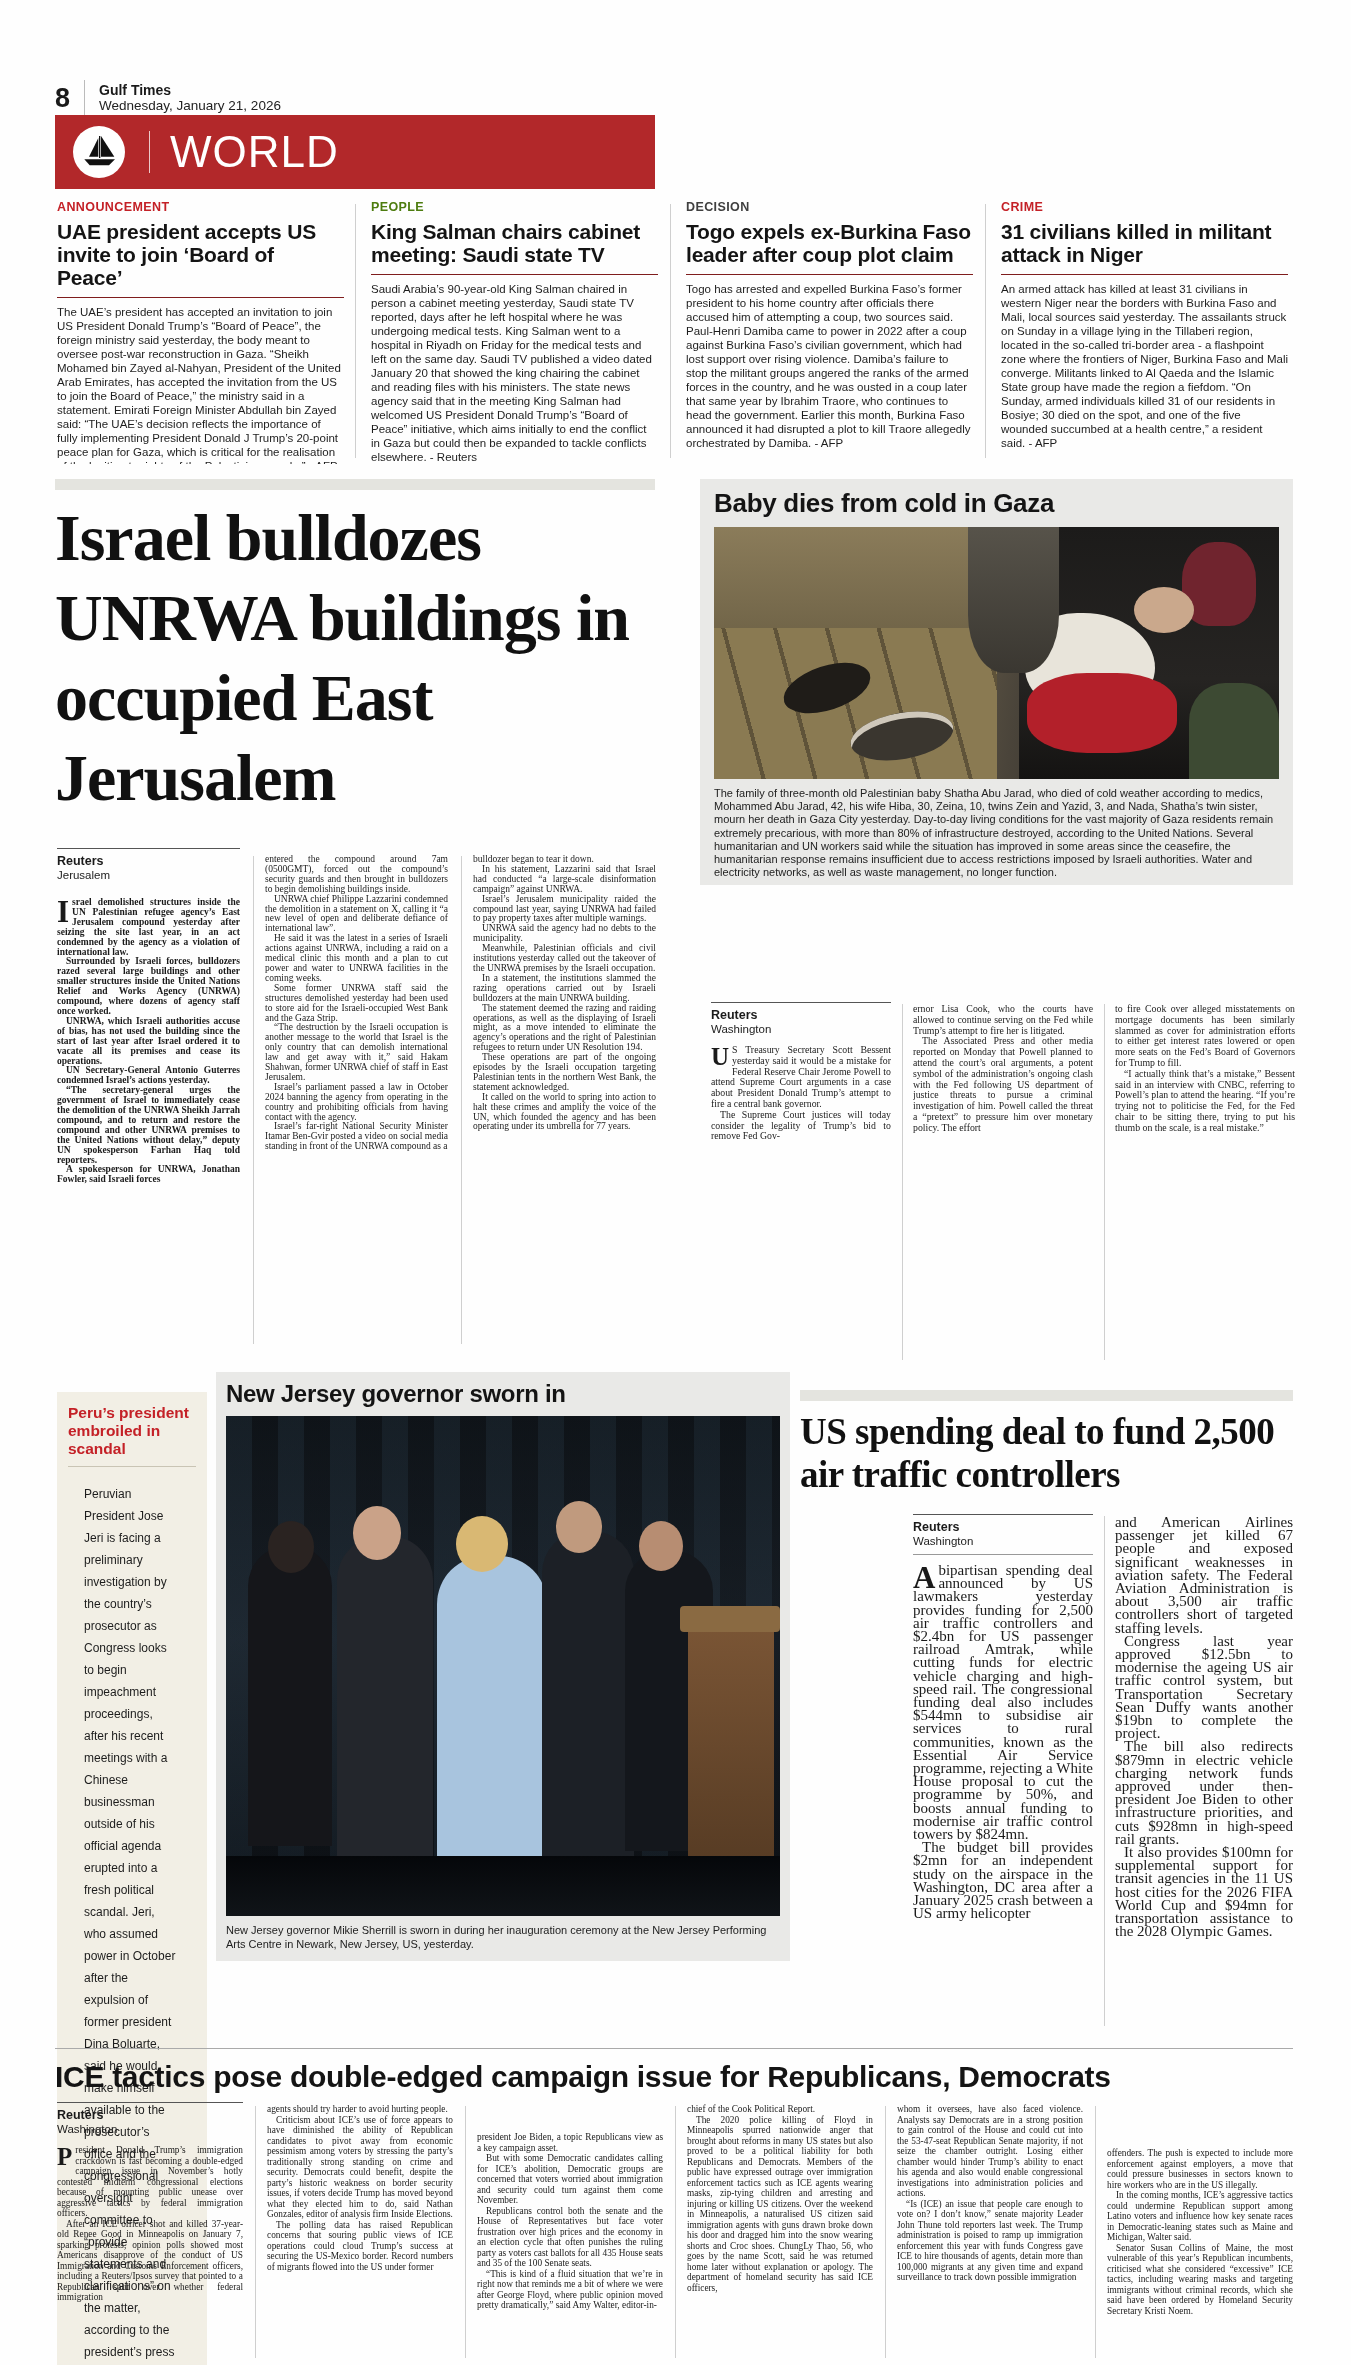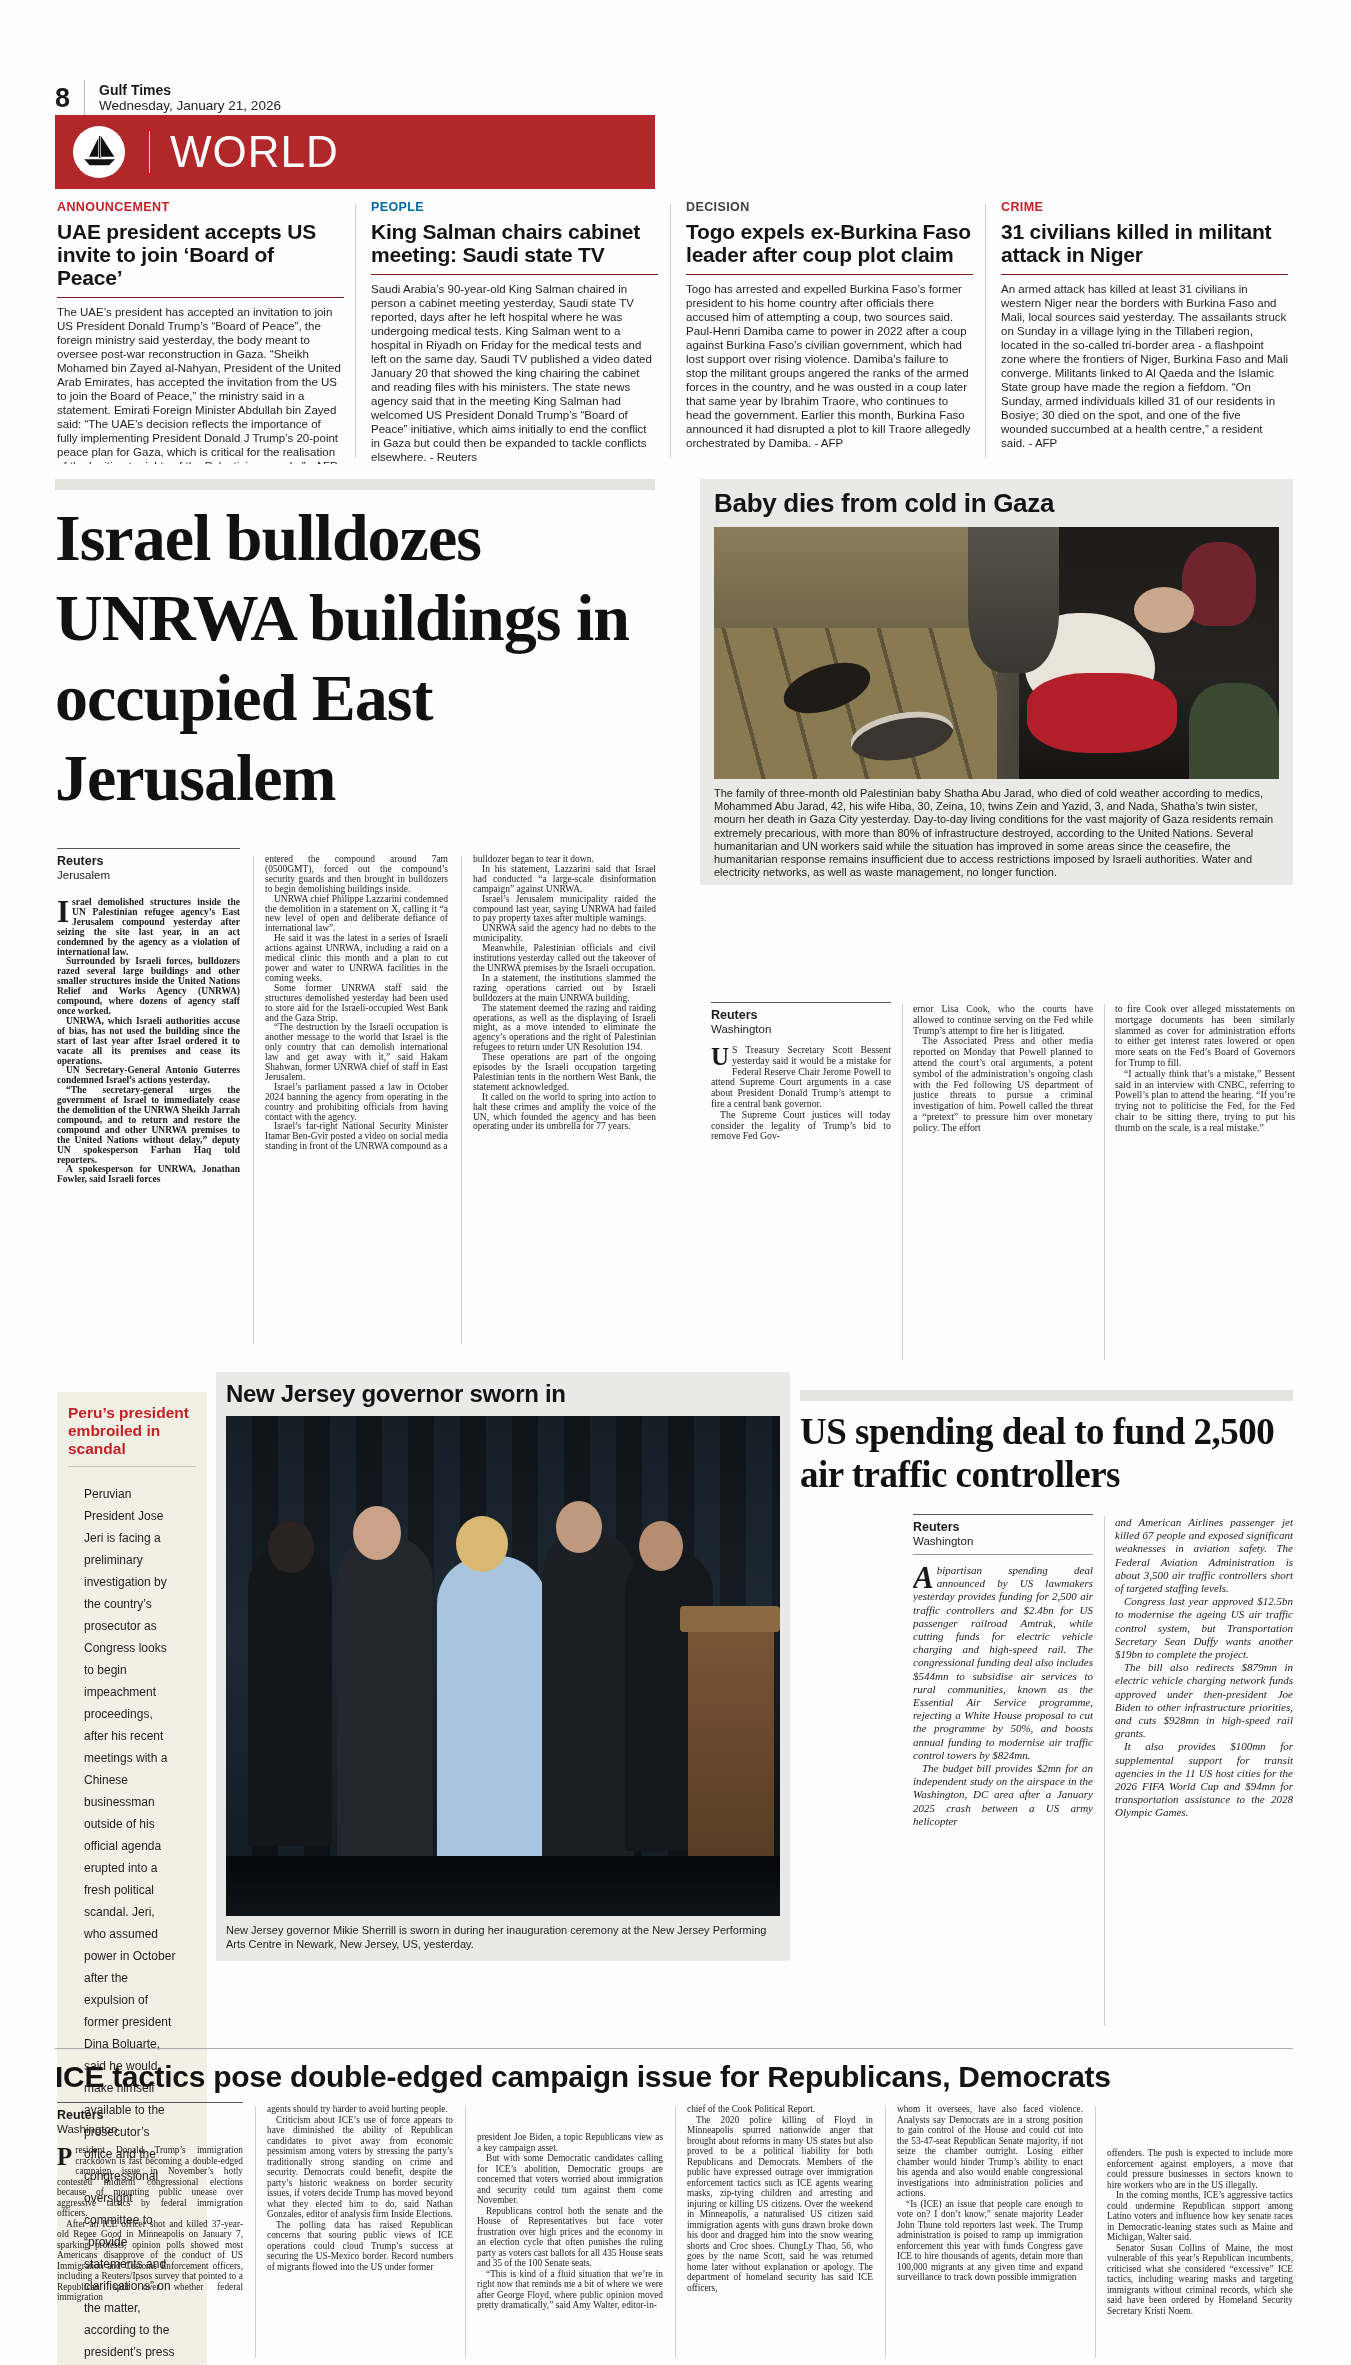--- a/index.html
+++ b/index.html
@@ -28,21 +28,21 @@
   .main-hl{font-family:"Liberation Serif","DejaVu Serif",serif;font-weight:bold;
            font-size:66px;line-height:80px;letter-spacing:-1px;color:#111;}
   .byline{border-top:1.5px solid #555;padding-top:5px;}
   .byline .ag{font-size:12.5px;font-weight:bold;line-height:14px;}
   .byline .loc{font-size:11.5px;line-height:14px;color:#222;}
   .news-col{font-family:"Liberation Serif","DejaVu Serif",serif;text-align:justify;overflow:hidden;}
   .news-col p{margin:0;text-indent:9px;}
   .news-col p:first-child{text-indent:0;}
   .fs-main{font-size:9.5px;line-height:9.9px;}
   .fs-powell{font-size:9.8px;line-height:10.8px;}
-  .fs-spend{font-size:11px;line-height:13.2px;font-style:italic;}
+  .fs-spend{font-size:15px;line-height:13.2px;}
   .fs-ice{font-size:9.3px;line-height:10.5px;}
   .dropcap > p:first-child::first-letter{float:left;font-weight:bold;padding:1px 3px 0 0;}
   .dc-big > p:first-child::first-letter{font-size:31px;line-height:25px;}
   .dc-med > p:first-child::first-letter{font-size:25px;line-height:21px;}
   .colbyline{margin-bottom:9px;}
   
   .panel{background:#e9e9e7;}
   .panel-title{font-size:26px;font-weight:bold;letter-spacing:-.3px;color:#141414;}
   .caption{font-size:11px;line-height:13.6px;color:#222;}
   
@@ -85,21 +85,21 @@
     <div class="banner-sep"></div>
     <div class="banner-title">WORLD</div>
   </div>
 
   <div class="abs brief" style="left:57px;top:200px;">
     <div class="kicker" style="color:#c42127;">ANNOUNCEMENT</div>
     <h3>UAE president accepts US invite to join ‘Board of Peace’</h3>
     <div class="bbody">The UAE’s president has accepted an invitation to join US President Donald Trump’s “Board of Peace”, the foreign ministry said yesterday, the body meant to oversee post-war reconstruction in Gaza. “Sheikh Mohamed bin Zayed al-Nahyan, President of the United Arab Emirates, has accepted the invitation from the US to join the Board of Peace,” the ministry said in a statement. Emirati Foreign Minister Abdullah bin Zayed said: “The UAE’s decision reflects the importance of fully implementing President Donald J Trump’s 20-point peace plan for Gaza, which is critical for the realisation of the legitimate rights of the Palestinian people.” - AFP</div>
   </div>
   <div class="abs brief" style="left:371px;top:200px;">
-    <div class="kicker" style="color:#0369a1;">PEOPLE</div>
+    <div class="kicker" style="color:#4d7c0f;">PEOPLE</div>
     <h3>King Salman chairs cabinet meeting: Saudi state TV</h3>
     <div class="bbody">Saudi Arabia’s 90-year-old King Salman chaired in person a cabinet meeting yesterday, Saudi state TV reported, days after he left hospital where he was undergoing medical tests. King Salman went to a hospital in Riyadh on Friday for the medical tests and left on the same day. Saudi TV published a video dated January 20 that showed the king chairing the cabinet and reading files with his ministers. The state news agency said that in the meeting King Salman had welcomed US President Donald Trump’s “Board of Peace” initiative, which aims initially to end the conflict in Gaza but could then be expanded to tackle conflicts elsewhere. - Reuters</div>
   </div>
   <div class="abs brief" style="left:686px;top:200px;">
     <div class="kicker" style="color:#404040;">DECISION</div>
     <h3>Togo expels ex-Burkina Faso leader after coup plot claim</h3>
     <div class="bbody">Togo has arrested and expelled Burkina Faso’s former president to his home country after officials there accused him of attempting a coup, two sources said. Paul-Henri Damiba came to power in 2022 after a coup against Burkina Faso’s civilian government, which had lost support over rising violence. Damiba’s failure to stop the militant groups angered the ranks of the armed forces in the country, and he was ousted in a coup later that same year by Ibrahim Traore, who continues to head the government. Earlier this month, Burkina Faso announced it had disrupted a plot to kill Traore allegedly orchestrated by Damiba. - AFP</div>
   </div>
   <div class="abs brief" style="left:1001px;top:200px;">
     <div class="kicker" style="color:#c42127;">CRIME</div>

